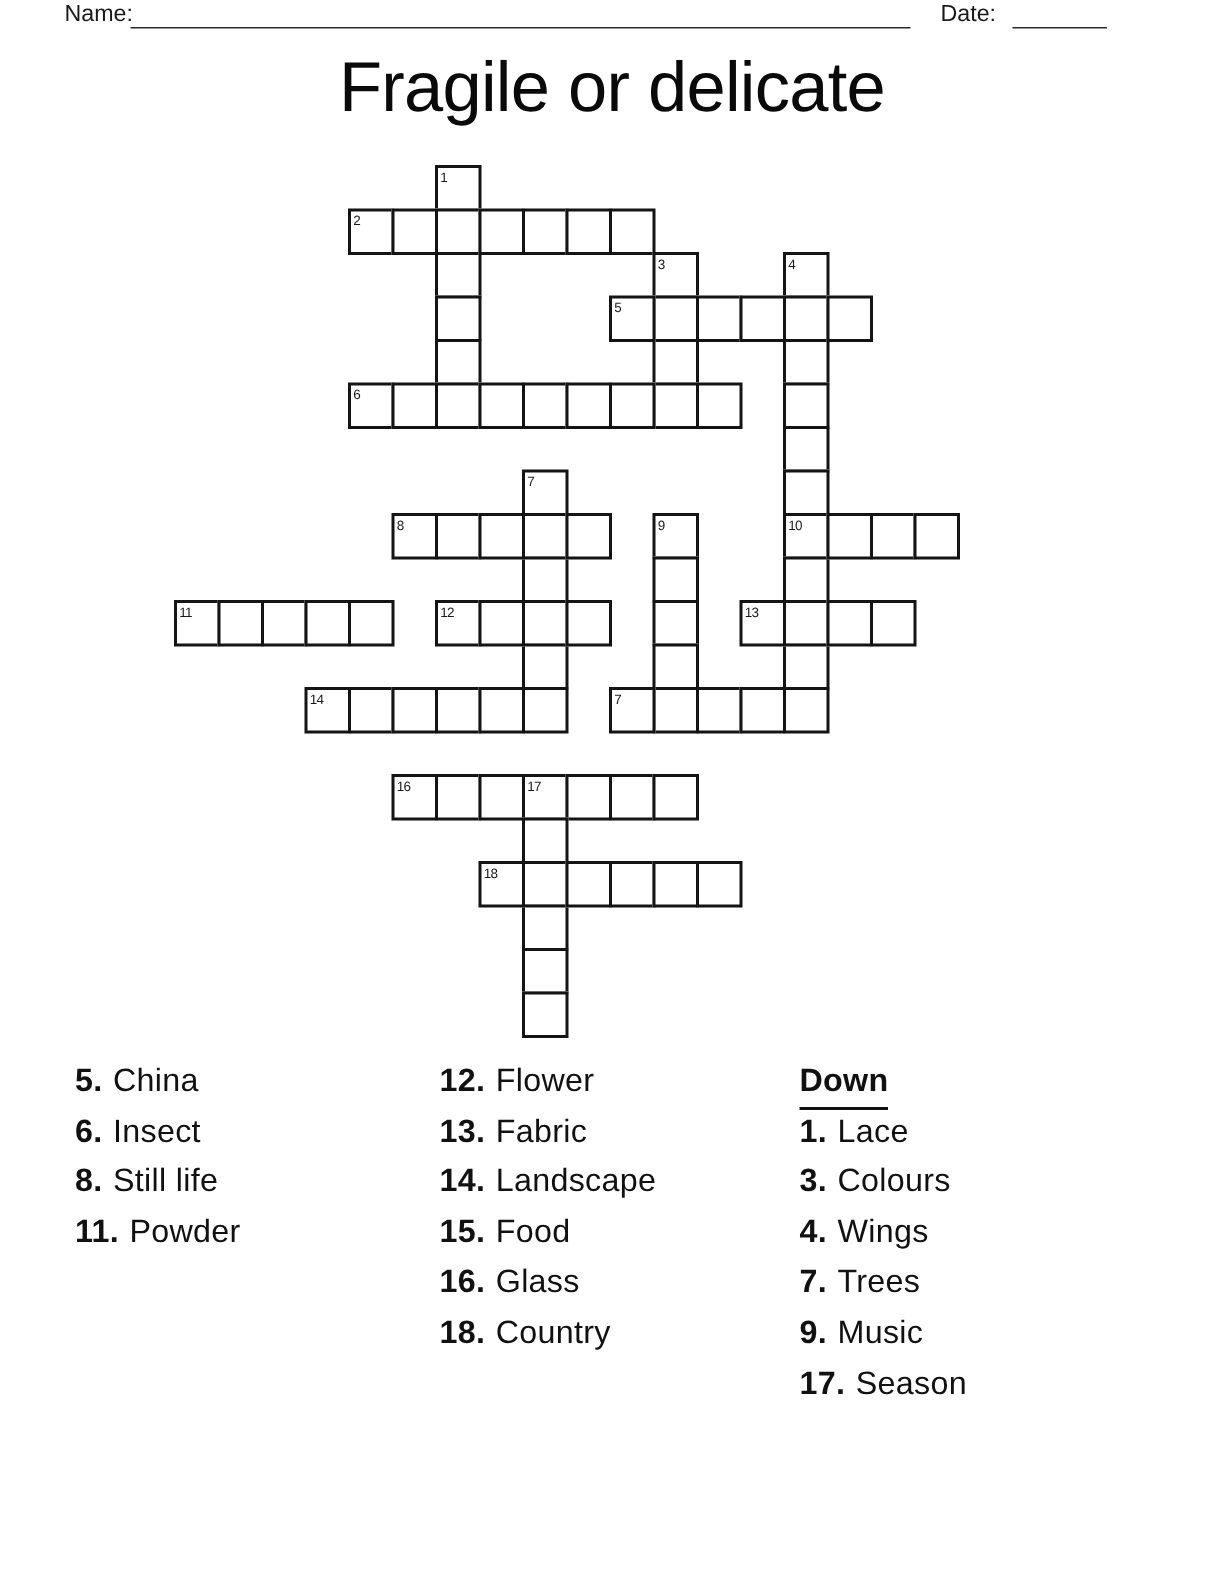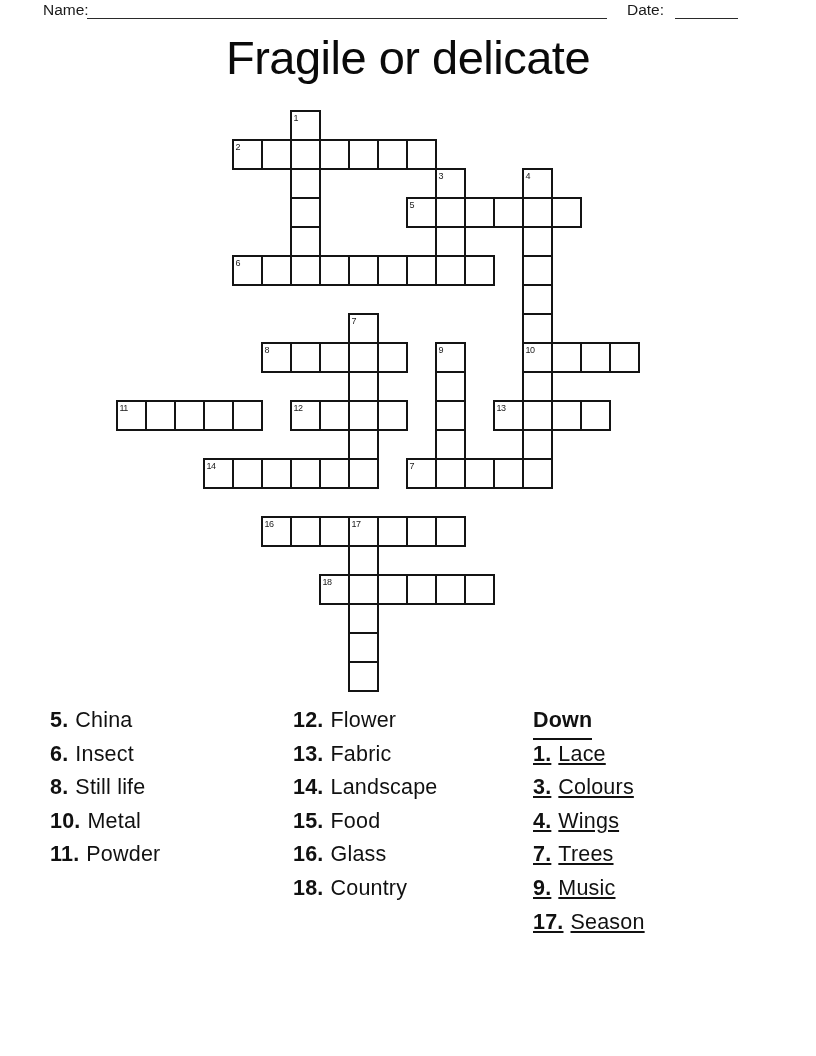--- a/index.html
+++ b/index.html
@@ -22,21 +22,21 @@
   #grid{position:absolute;left:116px;top:110px;width:524px;height:582px;}
   .cell{position:absolute;width:31px;height:31px;box-sizing:border-box;
         border:2px solid #141414;background:#fff;}
   .cellnum{position:absolute;left:1.5px;top:0.5px;font-size:9px;line-height:10px;
            letter-spacing:-0.5px;color:#1a1a1a;}
 
   
   .cluecol{position:absolute;top:704px;font-size:21.5px;line-height:33.6px;letter-spacing:0.2px;color:#111;}
   #cluecol1{left:50px;}
   #cluecol2{left:293px;}
-  #cluecol3{left:533px;text-decoration:underline;}
+  #cluecol3{left:533px;}
   .clue-header{font-weight:bold;height:33.6px;}
   .clue-header span{display:inline-block;border-bottom:2.5px solid #111;padding-bottom:0px;}
   .clue b{font-weight:bold;margin-right:7px;}
 </style>
 </head>
 <body>
 
 <div class="page">
 
   <span class="hdr-label" id="name-label">Name:</span>
@@ -174,21 +174,20 @@
       <div class="cell" style="left: 261px; top: 464px;"></div>
       <div class="cell" style="left: 290px; top: 464px;"></div>
       <div class="cell" style="left: 319px; top: 464px;"></div>
       <div class="cell" style="left: 348px; top: 464px;"></div>
     </div>
 
   <div class="cluecol" id="cluecol1">
       <div class="clue"><b>5.</b><span>China</span></div>
       <div class="clue"><b>6.</b><span>Insect</span></div>
       <div class="clue"><b>8.</b><span>Still life</span></div>
-      <div class="clue"><b>10.</b><span>Metal</span></div>
       <div class="clue"><b>11.</b><span>Powder</span></div>
     </div>
   <div class="cluecol" id="cluecol2">
       <div class="clue"><b>12.</b><span>Flower</span></div>
       <div class="clue"><b>13.</b><span>Fabric</span></div>
       <div class="clue"><b>14.</b><span>Landscape</span></div>
       <div class="clue"><b>15.</b><span>Food</span></div>
       <div class="clue"><b>16.</b><span>Glass</span></div>
       <div class="clue"><b>18.</b><span>Country</span></div>
     </div>

